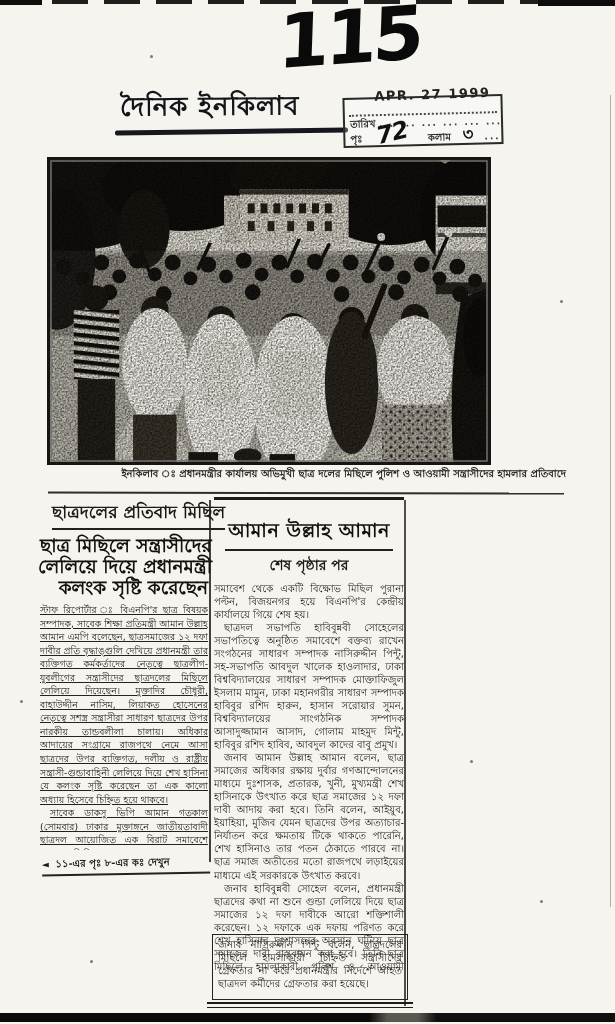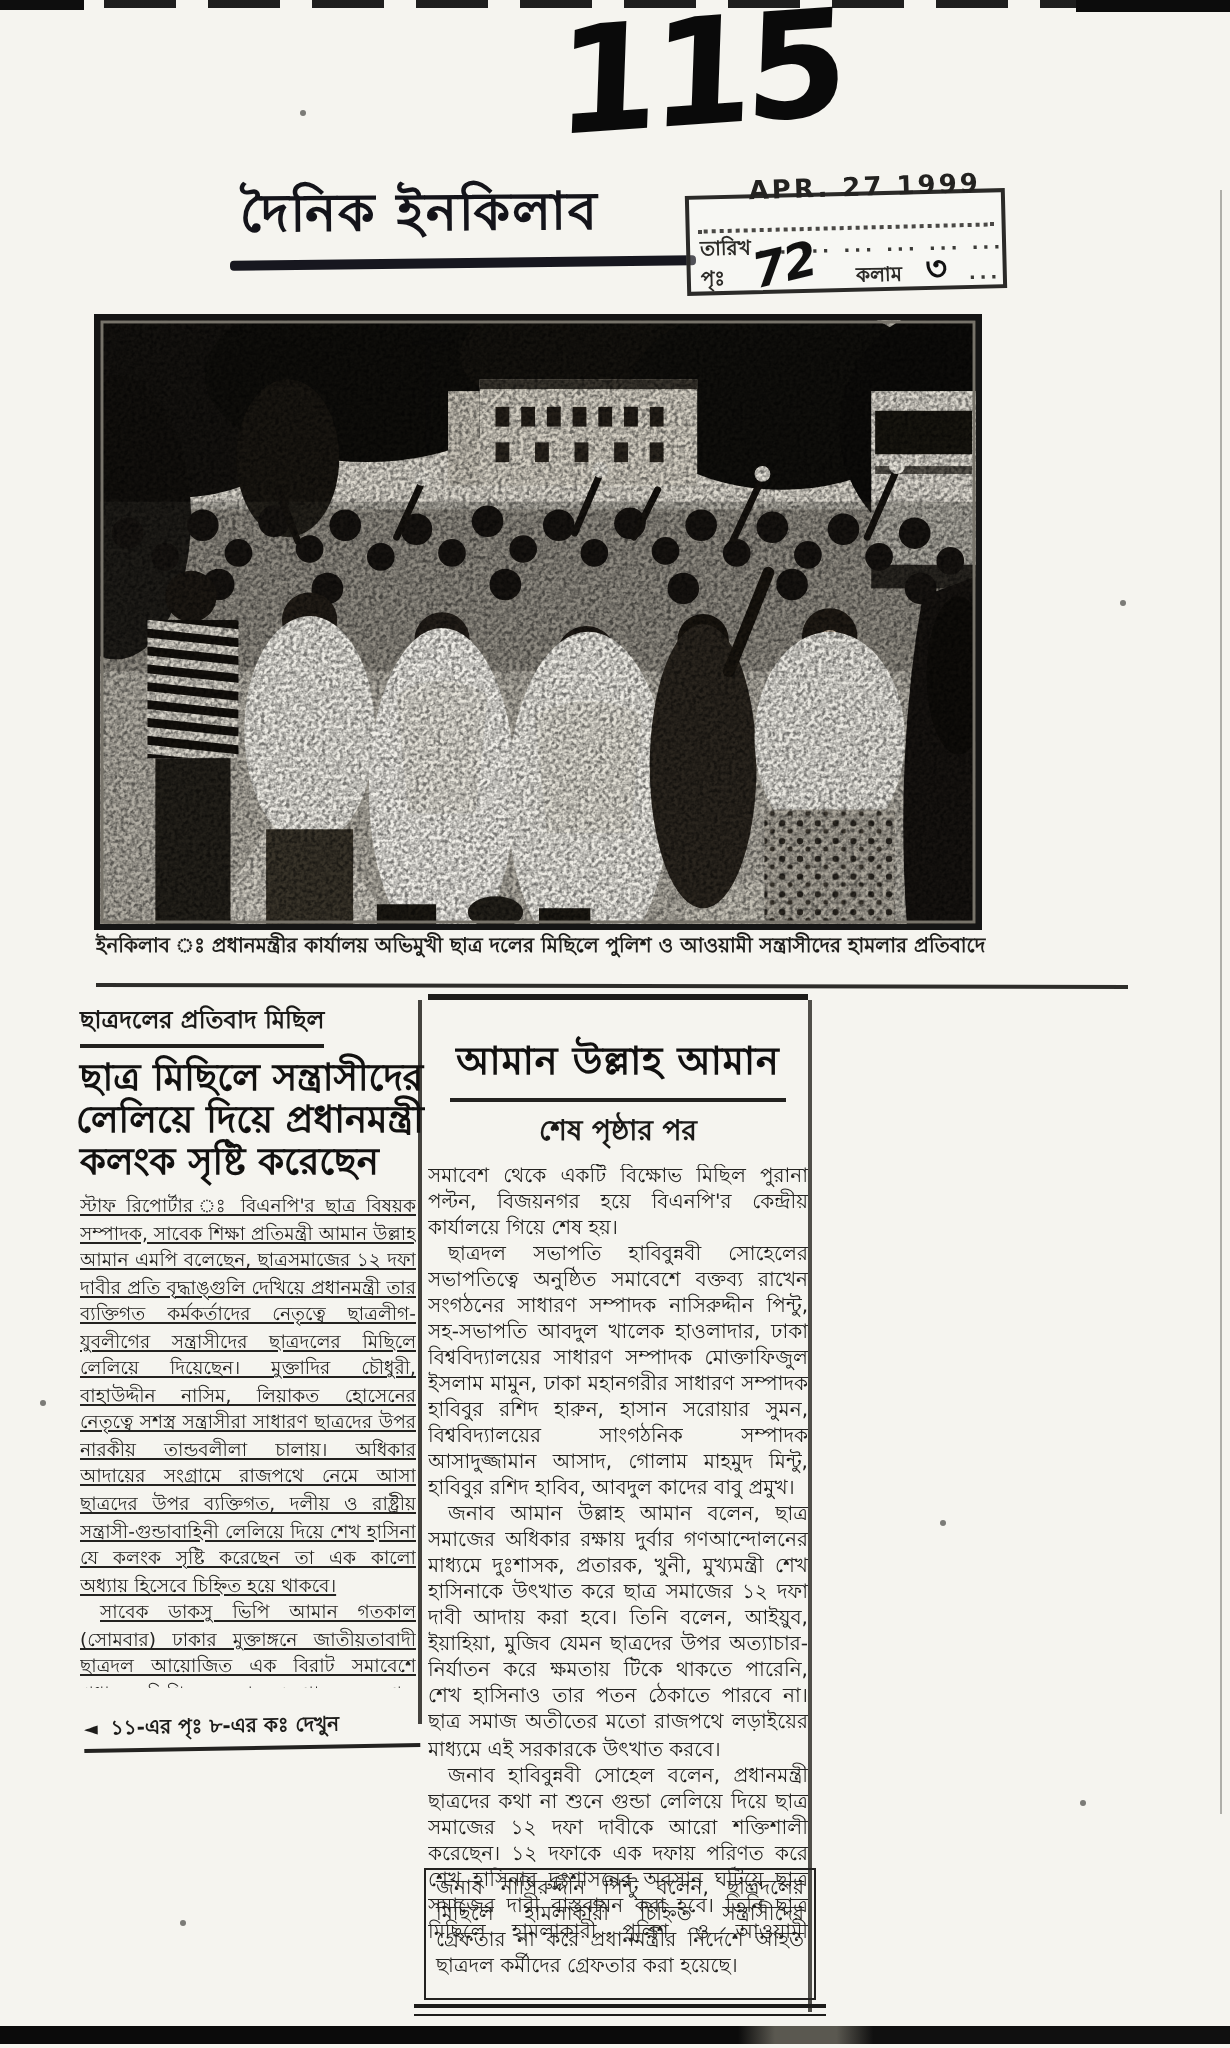--- a/index.html
+++ b/index.html
@@ -47,31 +47,31 @@
     color:#111;transform:rotate(-12deg);letter-spacing:-1px;}
   .hand-col{position:absolute;left:112px;top:-8px;font-size:17px;font-weight:bold;color:#111;
     transform:rotate(8deg);}
 
   
   .photo-frame{left:47px;top:157px;width:444px;height:308px;border:3px solid #151515;background:#b5b1a7;}
   .photo-frame svg{display:block;width:100%;height:100%;}
 
   
   .caption{left:48px;top:468px;width:518px;font-size:10px;font-weight:bold;
-    line-height:12.5px;color:#201f1c;text-align:left;}
+    line-height:12.5px;color:#201f1c;text-align:right;}
   .caption-rule{left:48px;top:492px;width:516px;height:2px;background:#2e2d2a;transform:rotate(.12deg);}
 
   
   .col-divider{left:209px;top:500px;width:1.5px;height:362px;background:#44423e;}
   .right-col-rule{left:404px;top:500px;width:1.5px;height:506px;background:#504e49;}
 
   .left-article{left:40px;top:499px;width:168px;}
-  .kicker{display:inline-block;margin-left:0;font-size:12px;font-weight:bold;
+  .kicker{display:inline-block;margin-left:12px;font-size:17px;font-weight:bold;
     border-bottom:2px solid #22211e;padding-bottom:1px;white-space:nowrap;}
-  .headline{margin-top:5px;font-size:18.5px;font-weight:bold;line-height:21px;color:#121110;}
+  .headline{margin-top:5px;font-size:18.5px;font-weight:bold;line-height:21px;color:#121110;text-align:right;}
   .headline div{white-space:nowrap;}
   .hl2{margin-left:-2px;}
   .byline{margin-top:7px;text-align:right;font-size:12px;font-weight:bold;padding-right:2px;}
   .left-body{margin-top:5px;font-size:9.3px;line-height:13.55px;text-align:justify;
     height:247px;overflow:hidden;color:#232220;}
   .left-body p{margin:0;text-decoration:underline;}
   .left-body p + p{text-indent:10px;}
   .cont-note{left:42px;top:855px;width:168px;font-size:10px;font-weight:bold;
     border-bottom:2px solid #232220;padding-bottom:1px;transform:rotate(-1deg);
     white-space:nowrap;color:#1d1c1a;}

